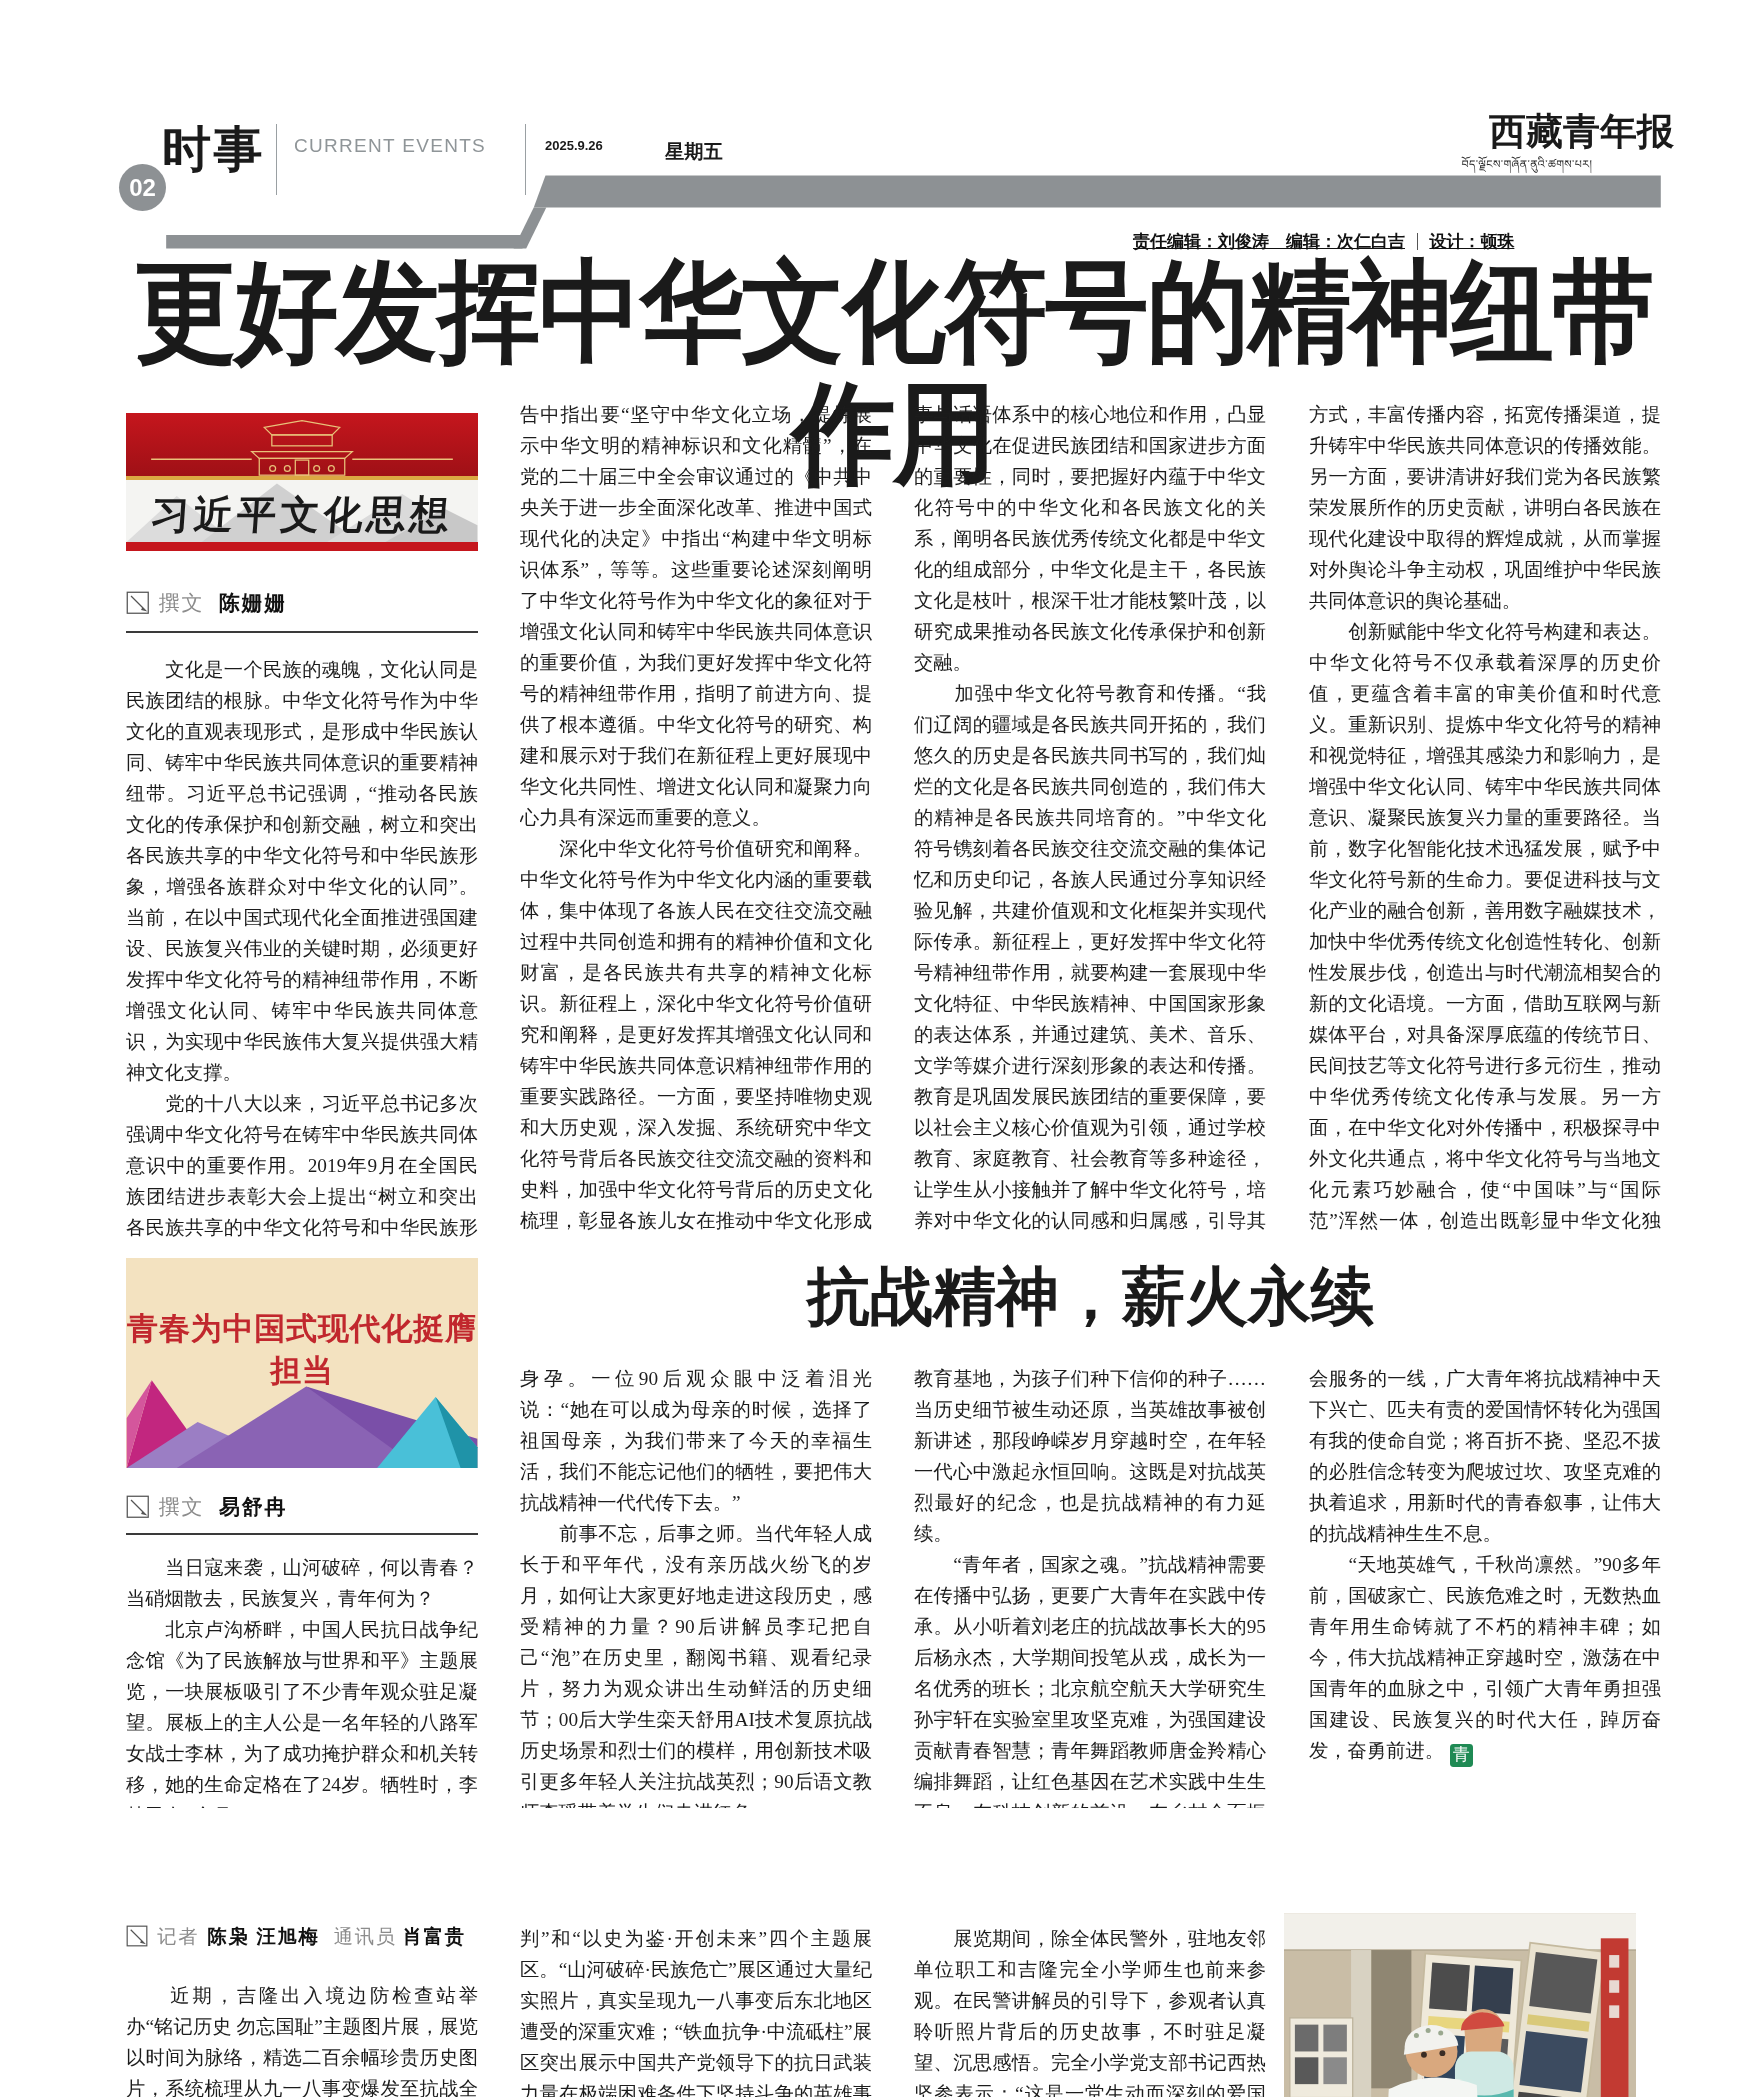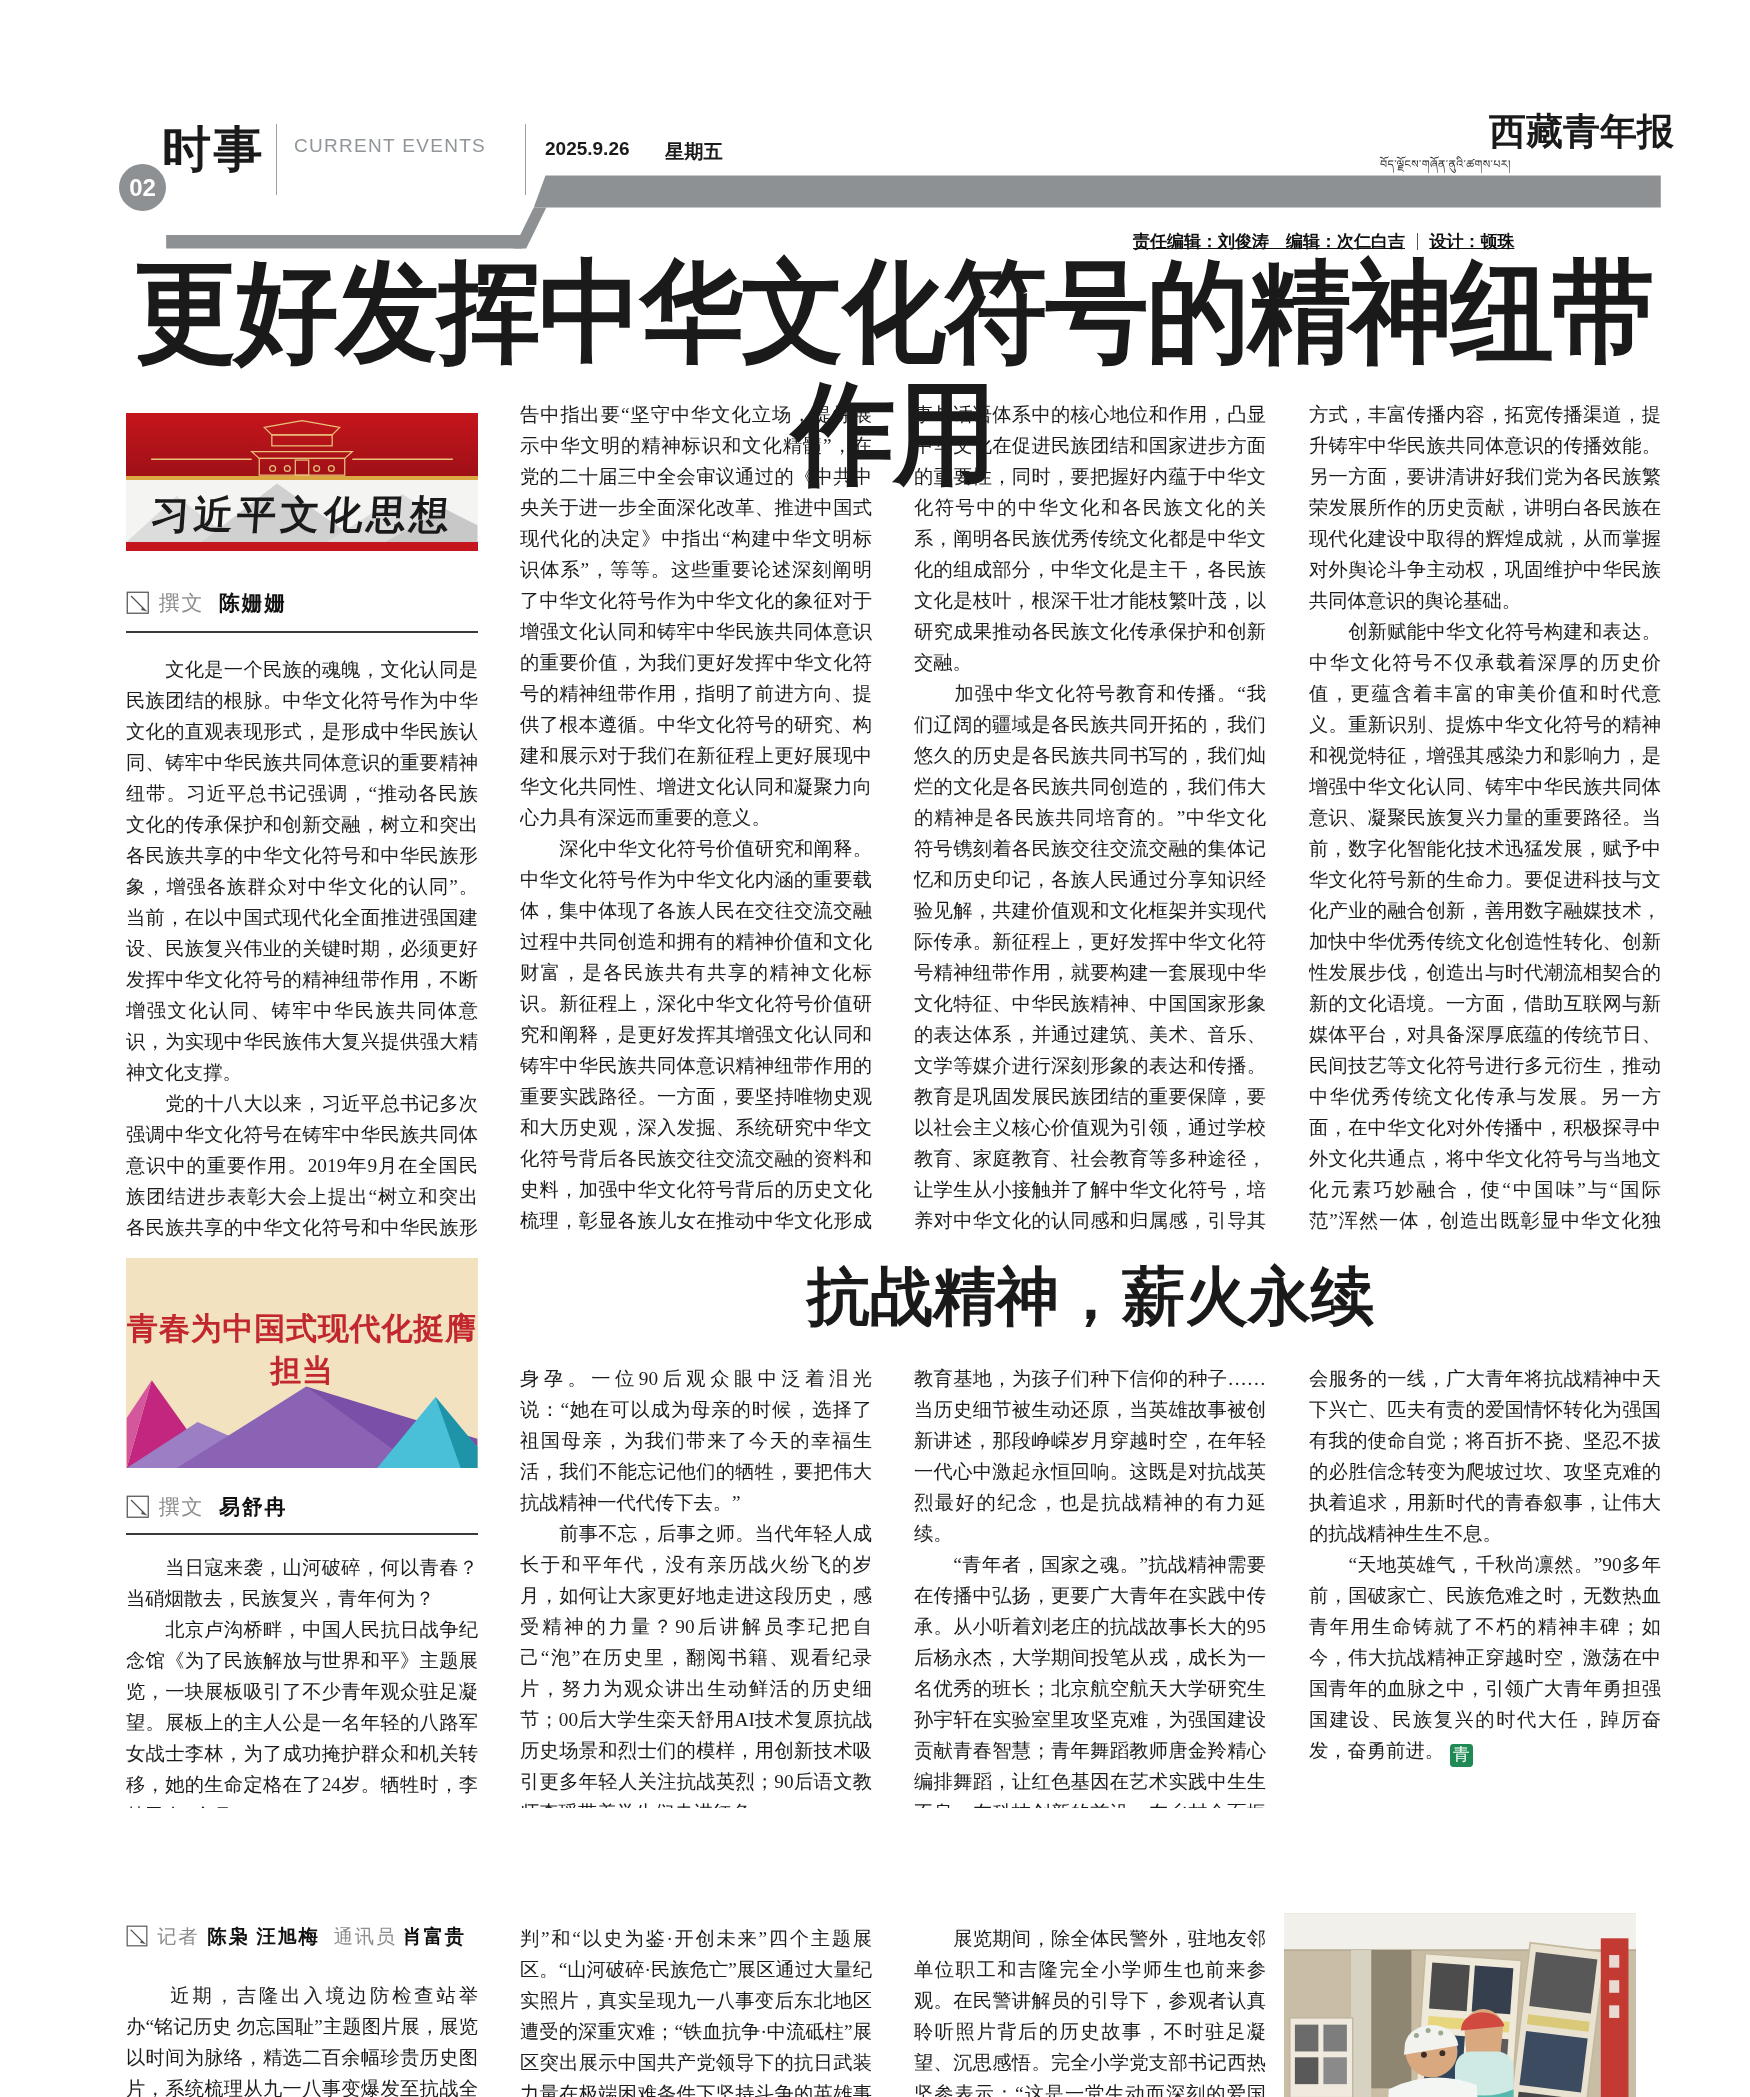--- a/index.html
+++ b/index.html
@@ -5,27 +5,27 @@
   html,body{margin:0;padding:0;background:#e8e8e8;}
   .page{position:relative;width:1751px;height:2359px;background:#ffffff;overflow:hidden;
         font-family:"Liberation Serif","DejaVu Serif",serif;color:#1a1a1a;}
   .abs{position:absolute;}
   
   .section-cn{left:162px;top:117px;font-size:49px;font-weight:900;letter-spacing:2.5px;
       font-family:"Liberation Sans","DejaVu Sans",sans-serif;}
   .vrule{width:1.3px;background:#9aa0a3;}
   .section-en{left:294px;top:135px;font-size:19px;color:#8f9598;letter-spacing:1.3px;
       font-family:"Liberation Sans","DejaVu Sans",sans-serif;}
-  .date{left:545px;top:138px;font-size:19px;font-weight:bold;
+  .date{left:545px;top:138px;font-size:13px;font-weight:bold;
       font-family:"Liberation Sans","DejaVu Sans",sans-serif;}
   .weekday{left:665px;top:138px;font-size:19.3px;font-weight:bold;
       font-family:"Liberation Sans","DejaVu Sans",sans-serif;}
   .masthead{left:1380px;top:107px;width:294px;text-align:right;font-size:37px;font-weight:900;
       font-family:"Liberation Sans","DejaVu Sans",sans-serif;}
-  .tibetan{left:1380px;top:152px;width:294px;text-align:left;font-size:11px;color:#222;letter-spacing:0.4px;}
+  .tibetan{left:1380px;top:152px;width:294px;text-align:center;font-size:11px;color:#222;letter-spacing:0.4px;}
   .pagenum{left:119px;top:164px;width:47px;height:47px;border-radius:50%;background:#8d9194;
       color:#fff;font-size:24px;font-weight:bold;text-align:center;line-height:47px;
       font-family:"Liberation Sans","DejaVu Sans",sans-serif;}
   .editorial{left:1133px;top:230px;width:529px;text-align:left;font-size:17px;font-weight:bold;
       font-family:"Liberation Sans","DejaVu Sans",sans-serif;color:#111;text-decoration:underline;}
   .editorial .sep{display:inline-block;width:0;border-left:1.3px solid #555;height:17px;
       vertical-align:-2.5px;margin:0 11.7px;}
   
   .headline1{left:126px;top:251px;width:1535px;text-align:center;font-size:103px;line-height:1.1;
       font-weight:900;letter-spacing:-1.7px;transform:scaleY(1.08);transform-origin:top;

